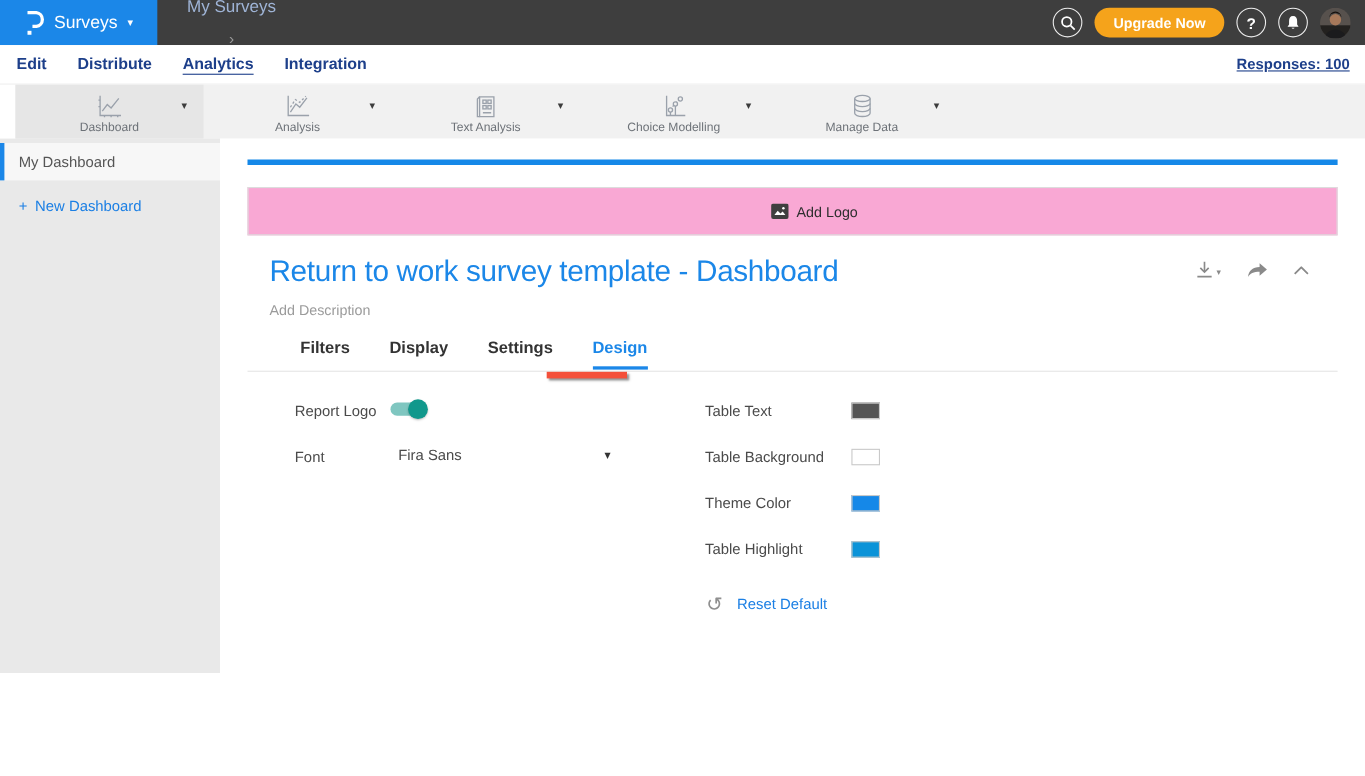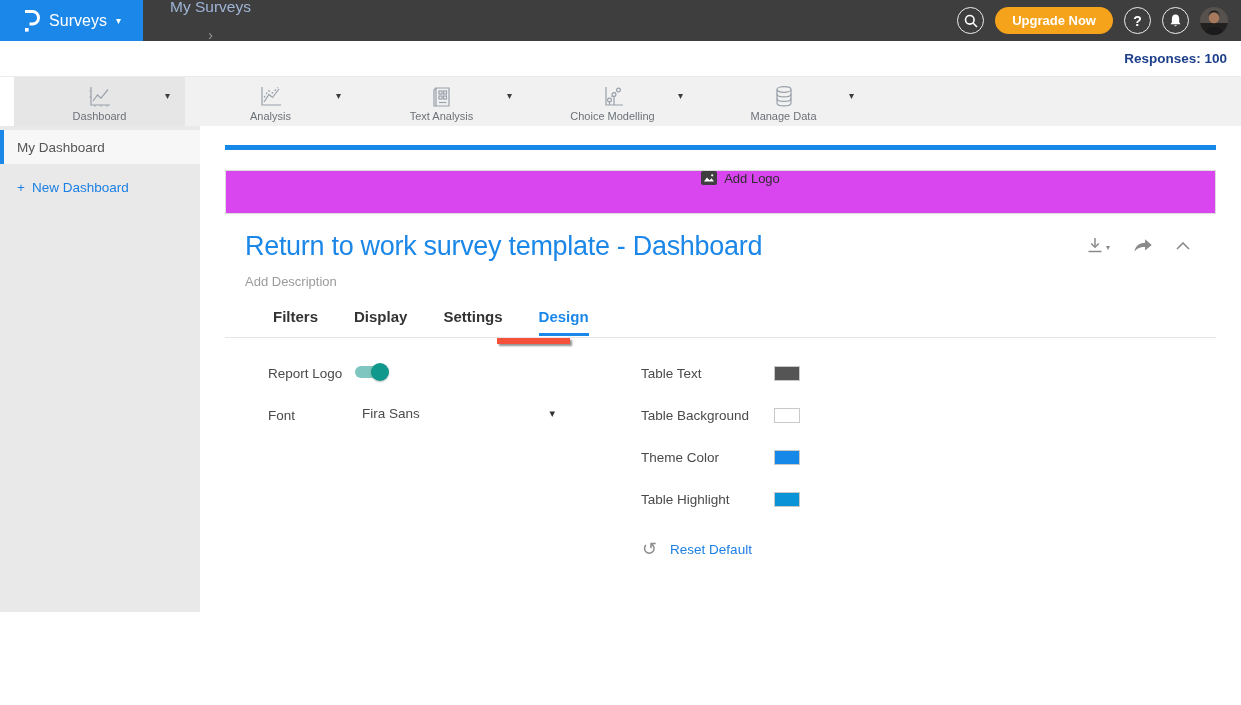--- a/index.html
+++ b/index.html
@@ -25,21 +25,21 @@
   .upgrade-btn{height:27px;border-radius:14px;padding:0 17px;color:#fff;font-weight:700;
                font-size:13px;display:flex;align-items:center;border:none;cursor:pointer;}
   .avatar{width:28px;height:28px;border-radius:50%;overflow:hidden;cursor:pointer;flex:0 0 auto;}
 
   
   .subnav{position:absolute;top:41px;left:0;width:100%;height:36px;background:#fff;
           display:flex;align-items:center;border-bottom:1px solid #ebebeb;box-sizing:border-box;}
   .subnav-left{display:flex;gap:28px;margin-left:15px;}
   .subnav-item{font-size:14.5px;color:#1d3f8a;font-weight:600;text-decoration:none;cursor:pointer;}
   .subnav-item.active{text-decoration:underline;text-underline-offset:4px;}
-  .subnav-right{margin-left:auto;margin-right:14px;font-size:13.5px;color:#1d3f8a;font-weight:600;}
+  .subnav-right{margin-left:auto;margin-right:14px;font-size:13.5px;color:#1d3f8a;font-weight:600;text-decoration:underline;}
 
   
   .toolbar{position:absolute;top:77px;left:0;width:100%;height:49px;background:#fff;}
   .toolbar-strip{position:absolute;left:14px;right:0;top:0;height:49px;background:#f1f1f1;display:flex;}
   .tb-group{width:171px;position:relative;display:flex;flex-direction:column;align-items:center;
             justify-content:center;cursor:pointer;box-sizing:border-box;padding-top:3px;}
   .tb-group.selected{background:#e6e6e6;}
   .tb-caret{position:absolute;right:15px;top:13px;font-size:10px;color:#3c3c3c;}
   .tb-label{font-size:11px;color:#6d7278;margin-top:1px;}
 
@@ -49,22 +49,22 @@
              display:flex;align-items:center;padding-left:13px;font-size:13.5px;color:#555;
              box-sizing:border-box;cursor:pointer;}
   .side-new{margin-top:16px;padding-left:17px;font-size:13.5px;color:#1b7fe4;font-weight:500;
             display:flex;gap:7px;cursor:pointer;align-items:center;}
 
   
   .main{position:absolute;top:126px;left:200px;right:0;bottom:0;background:#fff;}
   .content{position:absolute;left:25px;top:19px;width:991px;height:548px;border-bottom:1px solid #efefef;}
   .bluebar{height:5px;background:#1588e8;}
   .addlogo{position:absolute;top:25px;left:0;width:100%;height:44px;border:1px solid #dcdcdc;
-           box-sizing:border-box;display:flex;align-items:flex-start;justify-content:center;gap:7px;
-           background:#d946ef;cursor:pointer;padding-left:40px;}
+           box-sizing:border-box;display:flex;align-items:center;justify-content:center;gap:7px;
+           background:#f9a8d4;cursor:pointer;padding-left:40px;}
   .addlogo-label{font-size:13px;color:#2e2e2e;font-weight:500;}
   .dash-title{position:absolute;top:86px;left:20px;font-size:27px;color:#1b87e8;font-weight:500;
               letter-spacing:-0.3px;}
   .title-actions{position:absolute;top:92px;right:26px;display:flex;gap:23px;align-items:center;}
   .action-btn{display:flex;align-items:end;gap:2px;cursor:pointer;color:#8a8a8a;}
   .mini-caret{font-size:8px;color:#8a8a8a;line-height:1;padding-bottom:2px;}
   .description{position:absolute;top:129px;left:20px;font-size:13px;color:#9b9b9b;cursor:text;}
 
   .tabs{position:absolute;top:163px;left:48px;display:flex;gap:36px;}
   .tab{font-size:15px;color:#333;font-weight:600;padding-bottom:8px;cursor:pointer;
@@ -149,20 +149,26 @@
           <rect y="16" width="28" height="12" fill="#23211f"></rect>
           <circle cx="14" cy="11" r="5.2" fill="#a8795a"></circle>
           <path d="M4 28 c1-6 6-8 10-8 s9 2 10 8 z" fill="#1b1b1d"></path>
           <path d="M8.5 9 a5.5 5.5 0 0 1 11 0 l-1.5-3 -4-1.5 -4 1.5 z" fill="#17120f"></path>
         </svg>
       </div>
     </div>
   </header>
 
   <nav class="subnav">
+    <div class="subnav-left">
+      <a class="subnav-item">Edit</a>
+      <a class="subnav-item">Distribute</a>
+      <a class="subnav-item active">Analytics</a>
+      <a class="subnav-item">Integration</a>
+    </div>
     <div class="subnav-right">Responses: 100</div>
   </nav>
 
   <div class="toolbar">
     <div class="toolbar-strip">
 
       <div class="tb-group selected">
         <span>
           <svg width="27" height="24" viewBox="0 0 27 24" fill="none" stroke="#9aa1ab" stroke-width="1.2">
             <path d="M5 2 V20 H24"></path>

